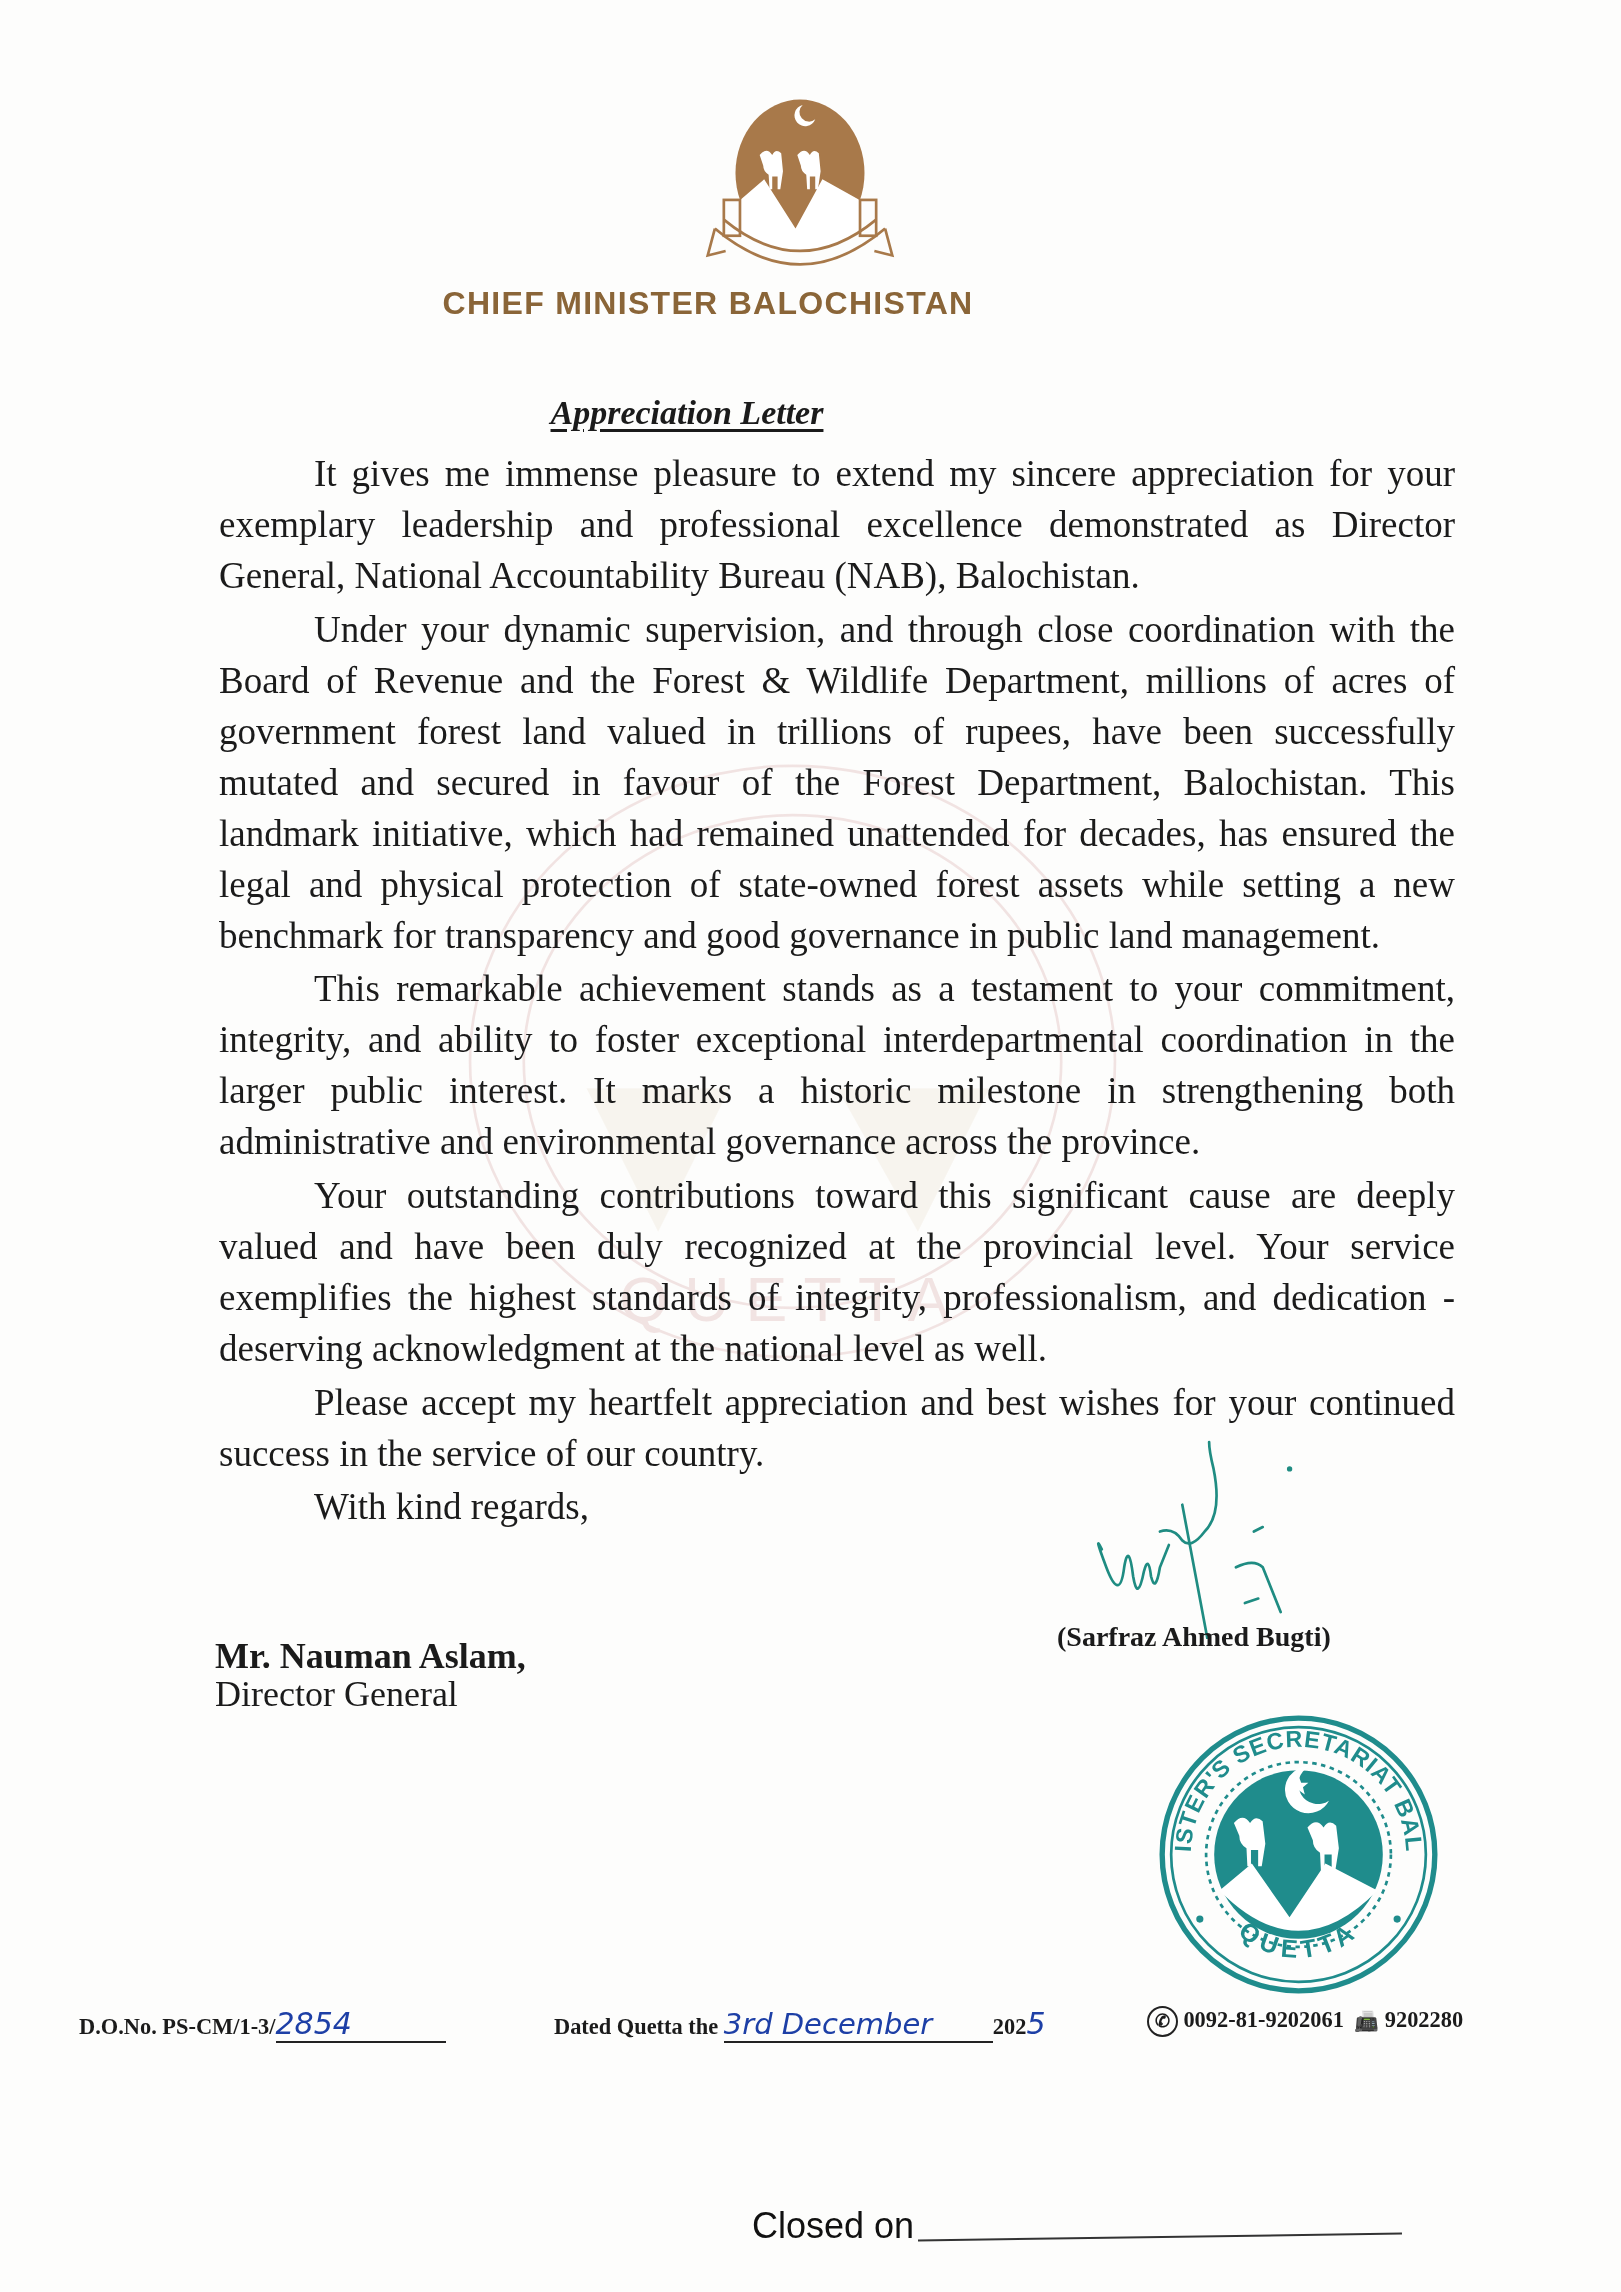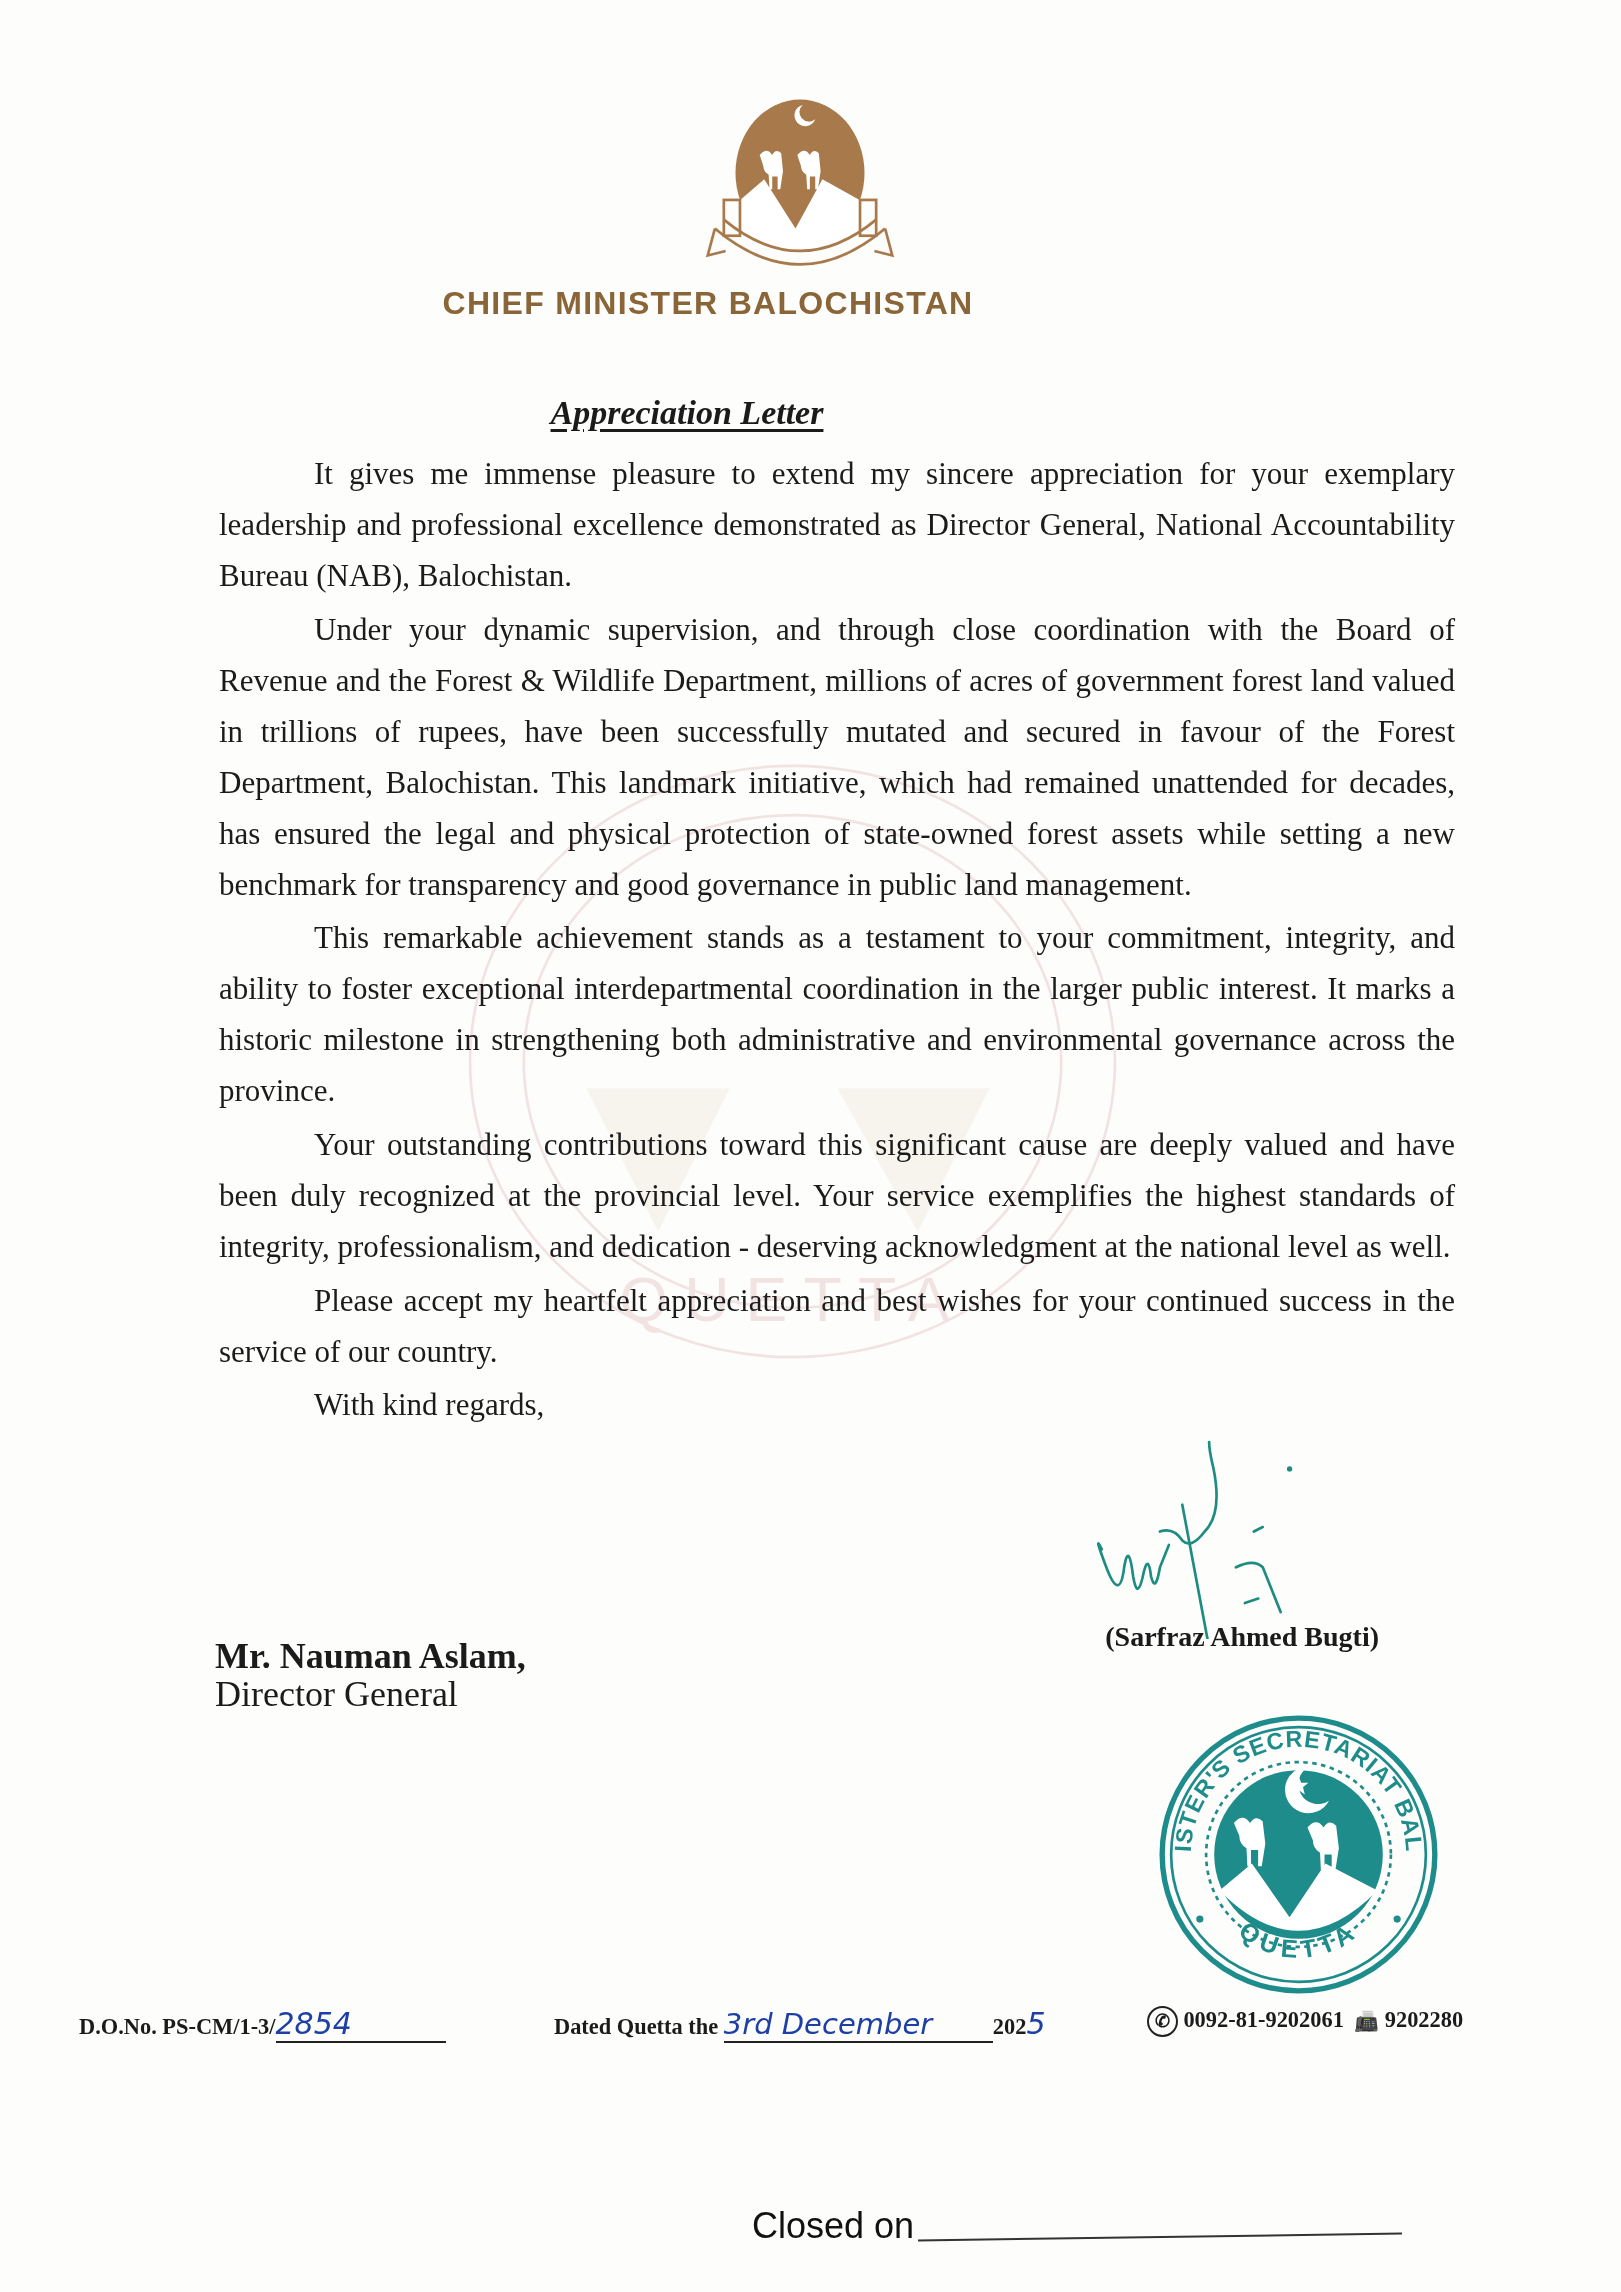--- a/index.html
+++ b/index.html
@@ -16,30 +16,30 @@
     font-size:32px; letter-spacing:1.3px; color:#8a6538;
   }
   #letter-title {
     left:0; width:1374px; top:394px; text-align:center;
     font-size:34px; font-style:italic; font-weight:bold; text-decoration:underline;
     text-underline-offset:5.4px;
   }
   
   #letter-body { left:219px; top:448px; width:1236px; }
   .para {
-    font-size:31px; line-height:51px; text-align:justify; text-indent:95px;
+    font-size:37px; line-height:51px; text-align:justify; text-indent:95px;
     margin:0 0 2.7px 0;
   }
   .para.short { text-align:left; }
   
   #watermark { left:452px; top:748px; width:681px; height:627px; opacity:0.22; pointer-events:none; }
   
   #signature { left:1075px; top:1433px; width:304px; height:206px; }
   #signatory-name {
-    left:1057px; top:1621px; width:322px; text-align:right; font-size:28px; font-weight:bold;
+    left:1057px; top:1621px; width:322px; text-align:left; font-size:28px; font-weight:bold;
   }
   
   #addressee { left:215px; top:1637px; font-size:36px; line-height:38px; }
   #addressee .nm { font-weight:bold; }
   
   #seal { left:1155px; top:1711px; width:287px; height:287px; }
   
   #footer { left:79px; top:1995px; width:1522px; height:54px; font-weight:bold; font-size:22.4px; }
   .fitem { position:absolute; top:10.7px; white-space:nowrap; }
   .hand { font-family:"DejaVu Sans", sans-serif; font-style:italic; font-weight:normal; color:#1d3fa6;margin-top:9px; }

